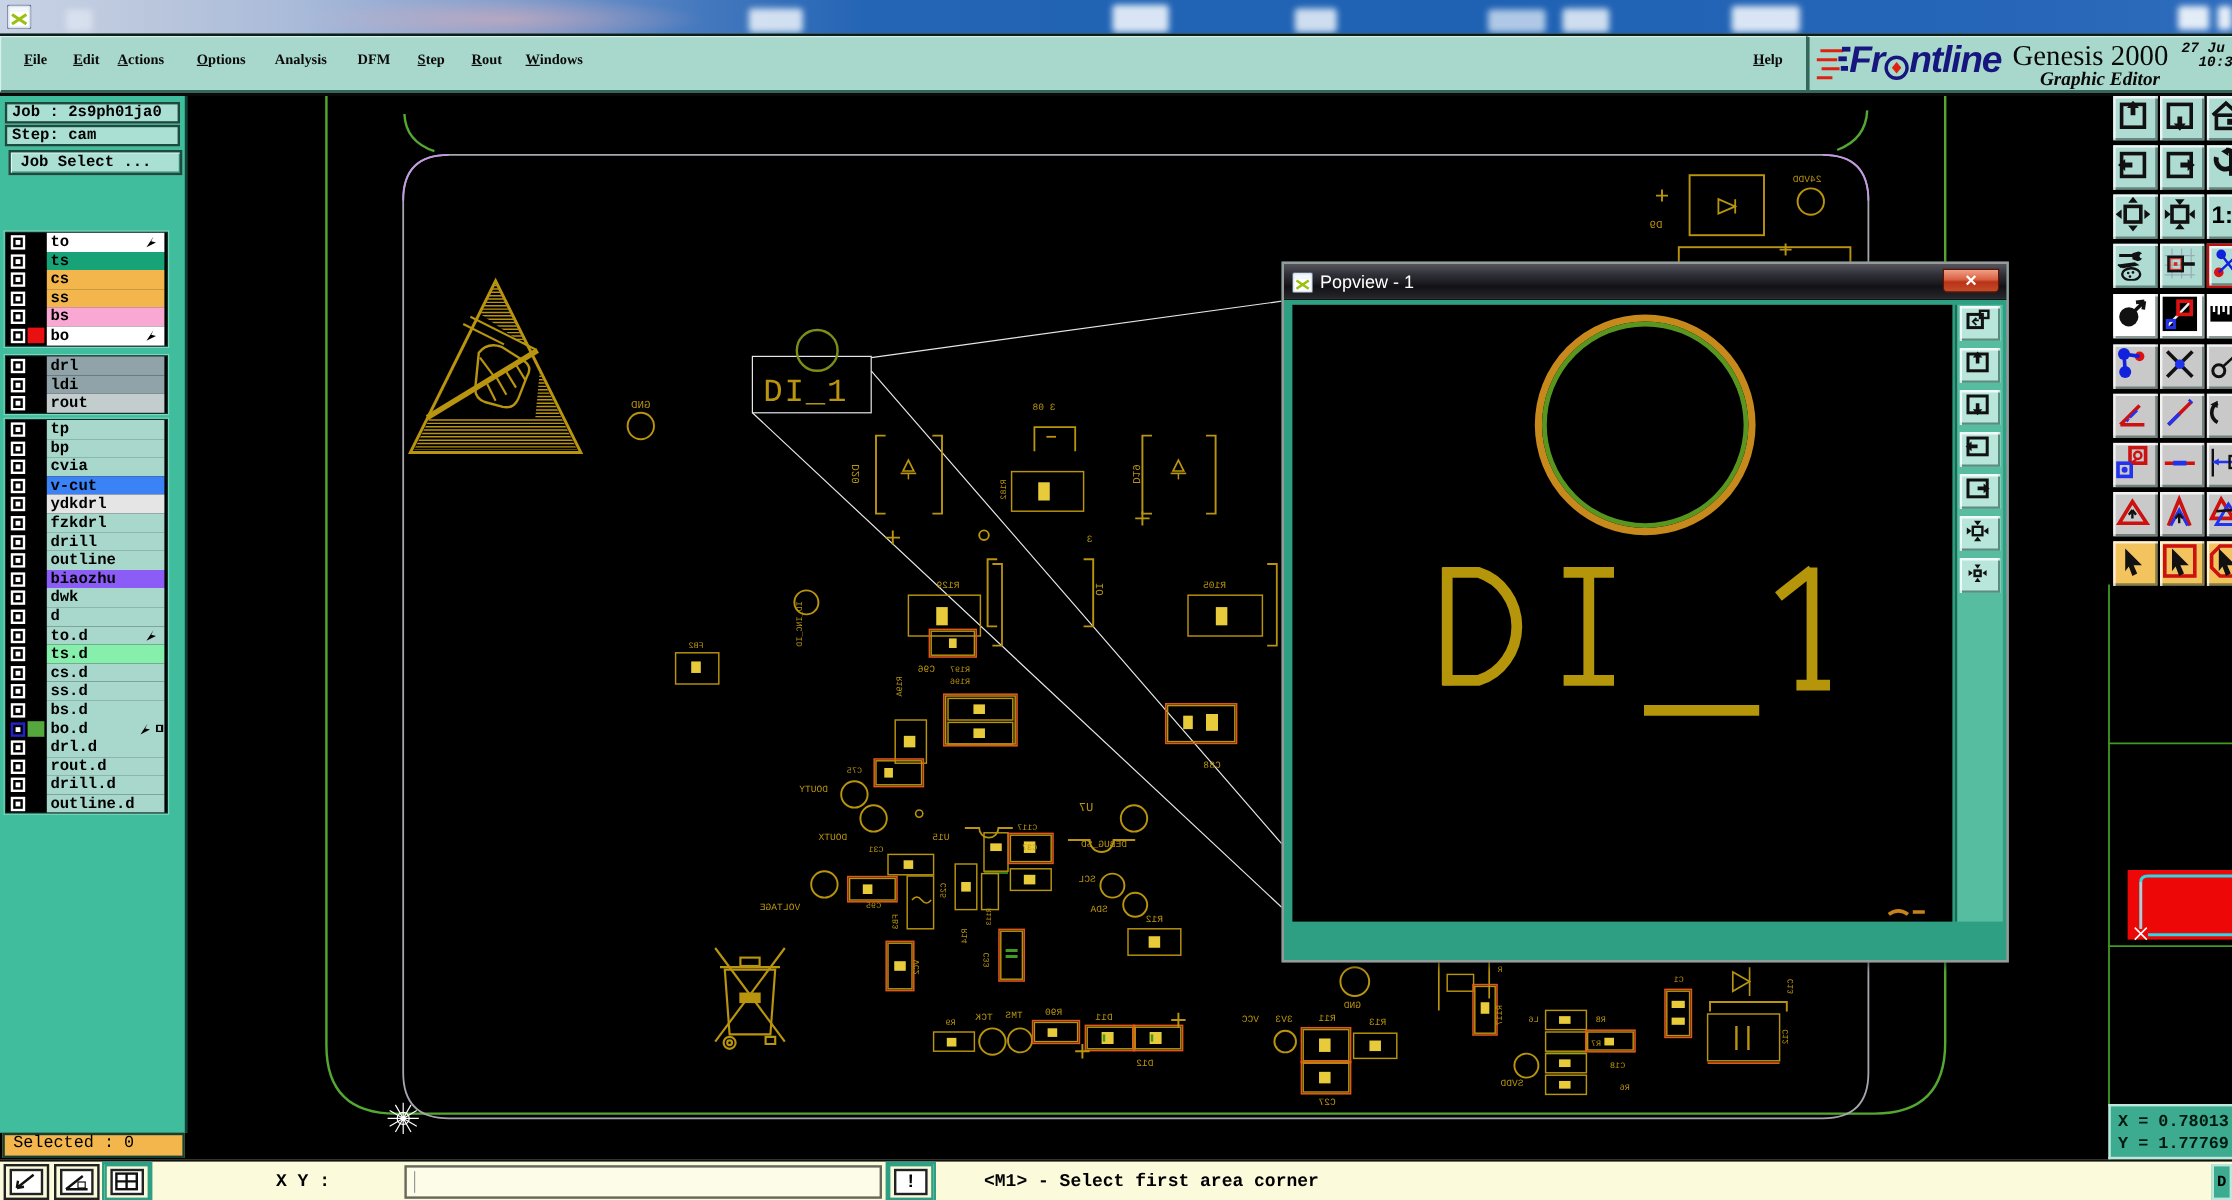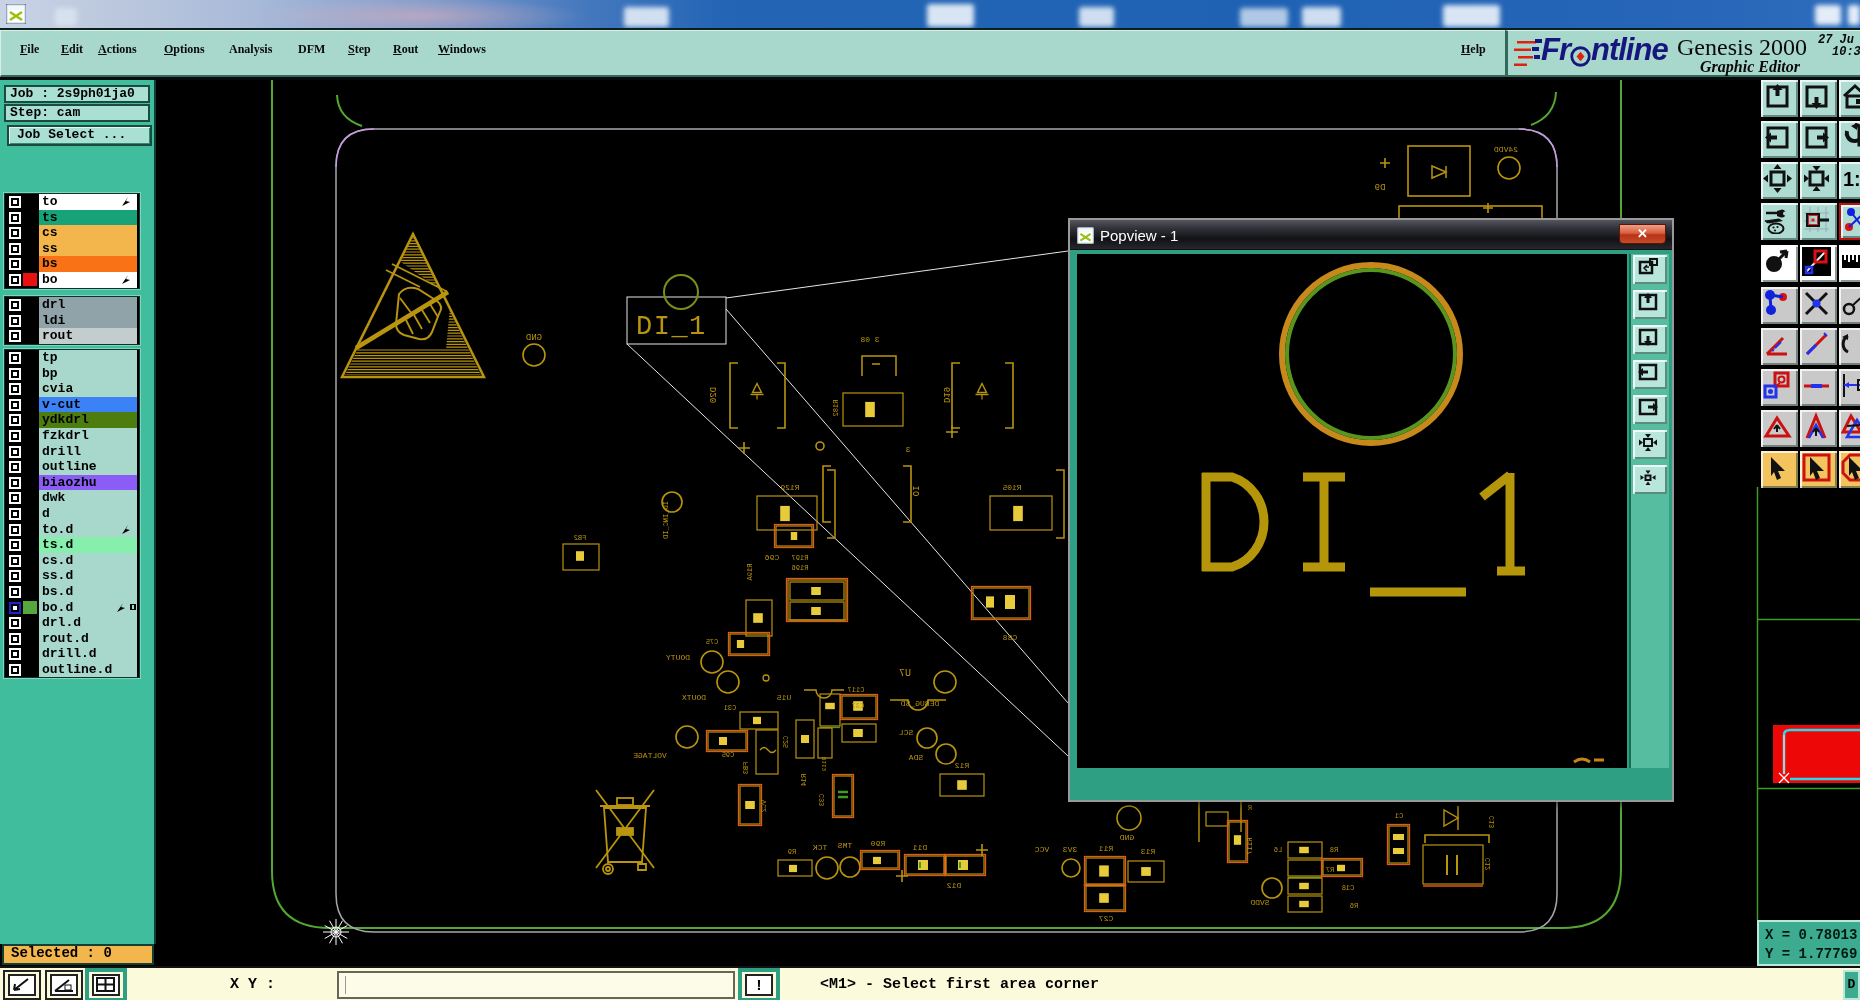--- a/index.html
+++ b/index.html
@@ -17,21 +17,21 @@
 .jobbox{position:absolute;left:4px;width:146px;height:18px;background:#aadfd3;border:2px solid #1d4a3e;color:#000;font-family:"Liberation Mono",monospace;font-weight:bold;font-size:13px;line-height:13px;padding-left:4px;white-space:pre;}
 #jmbtn{position:absolute;left:7px;top:45px;width:145px;height:21px;background:#aadfd3;border:2px solid #1d4a3e;box-shadow:inset 1px 1px 0 #e2f6f0,inset -1px -1px 0 #2f8a70;font-family:"Liberation Mono",monospace;font-weight:bold;font-size:13px;line-height:16px;padding-left:8px;color:#000;}
 #laylist{position:absolute;left:4px;top:71px;width:136px;height:510px;margin-top:40px;}
 .lgroup{position:absolute;left:0;width:136px;background:#000;border:1px solid #0d342a;outline:1px solid #7fd6c0;}
 .lrow{position:relative;height:15.6px;}
 .cbx{position:absolute;left:4px;top:2px;width:12px;height:12px;}
 .cbx i{position:absolute;left:2px;top:2px;width:8px;height:8px;background:#000;display:block;}
 .cbx i b{position:absolute;left:2px;top:2px;width:4px;height:4px;background:#fff;display:block;}
 .swt{position:absolute;left:18px;top:1px;width:14px;height:13px;}
 .lbl{position:absolute;left:34px;top:0;width:98px;height:15.6px;font-family:"Liberation Mono",monospace;font-weight:bold;font-size:13px;line-height:15px;color:#000;padding-left:3px;}
-#selbar{left:2px;top:944px;width:152px;height:21px;background:#f2b64d;border:2px solid #123f33;color:#000;font-family:"Liberation Mono",monospace;font-weight:bold;font-size:14px;line-height:15px;padding-left:7px;}
+#selbar{left:2px;top:944px;width:152px;height:21px;background:#f2b64d;border:2px solid #123f33;color:#000;font-family:"Liberation Mono",monospace;font-weight:normal;font-size:14px;line-height:15px;padding-left:7px;}
 #statusbar{left:0;top:966px;width:1860px;height:34px;background:#fbfbdc;border-top:2px solid #111;}
 .sbtn{position:absolute;top:2px;width:38px;height:30px;background:#fbfbdc;border:2px solid #222;}
 .sbtn .bi{position:absolute;left:3px;top:2px;width:28px;height:22px;background:#fff;border:2px solid #222;}
 #xyinput{position:absolute;left:337px;top:3px;width:398px;height:28px;background:#fcfce8;border:2px solid #66665a;}
 #xybox{left:1757px;top:920px;width:103px;height:46px;background:#3cab8f;border:2px solid #bce8dc;border-right:none;color:#001a10;font-family:"Liberation Mono",monospace;font-weight:bold;font-size:14px;line-height:19px;padding:4px 0 0 6px;white-space:pre;}
 .tbtn{position:absolute;width:37px;height:37px;}
 #popup{left:1068px;top:218px;width:606px;height:584px;background:#2f9f84;border:2px solid #999;box-shadow:3px 3px 6px rgba(0,0,0,.5);}
 #ptitle{position:absolute;left:0;top:0;width:602px;height:30px;background:linear-gradient(180deg,#55555d 0%,#303038 30%,#121216 65%,#26262c 100%);border-bottom:1px solid #111;}
 #ptext{position:absolute;left:30px;top:7px;color:#fff;font-size:15px;}
 #pclose{position:absolute;right:6px;top:4px;width:47px;height:20px;background:linear-gradient(180deg,#f0a088 0%,#d95f3e 45%,#b83318 55%,#c44b28 100%);border:1px solid #5a1505;border-radius:0 0 4px 4px;color:#fff;text-align:center;font-weight:bold;font-size:13px;line-height:18px;}
@@ -444,21 +444,21 @@
             </i>
           </span>
           <span class="lbl" style="background:#f2b64d">ss</span>
         </div>
         <div class="lrow">
           <span class="cbx" style="background:#ffffff">
             <i>
               <b></b>
             </i>
           </span>
-          <span class="lbl" style="background:#f97316">bs</span>
+          <span class="lbl" style="background:#f9a8d4">bs</span>
         </div>
         <div class="lrow">
           <span class="cbx" style="background:#ffffff">
             <i>
               <b></b>
             </i>
           </span>
           <span class="swt" style="background:#e81010"></span>
           <span class="lbl" style="background:#ffffff">bo<svg style="position:absolute;right:5px;top:3px" width="11" height="10">
               <path d="M1,9 L9,5 L5,4 L7,0 Z" fill="#000"></path>
@@ -523,21 +523,21 @@
             </i>
           </span>
           <span class="lbl" style="background:#3b82f6">v-cut</span>
         </div>
         <div class="lrow">
           <span class="cbx" style="background:#ffffff">
             <i>
               <b></b>
             </i>
           </span>
-          <span class="lbl" style="background:#4d7c0f">ydkdrl</span>
+          <span class="lbl" style="background:#e5e5e5">ydkdrl</span>
         </div>
         <div class="lrow">
           <span class="cbx" style="background:#ffffff">
             <i>
               <b></b>
             </i>
           </span>
           <span class="lbl" style="background:#a8d8cb">fzkdrl</span>
         </div>
         <div class="lrow">

